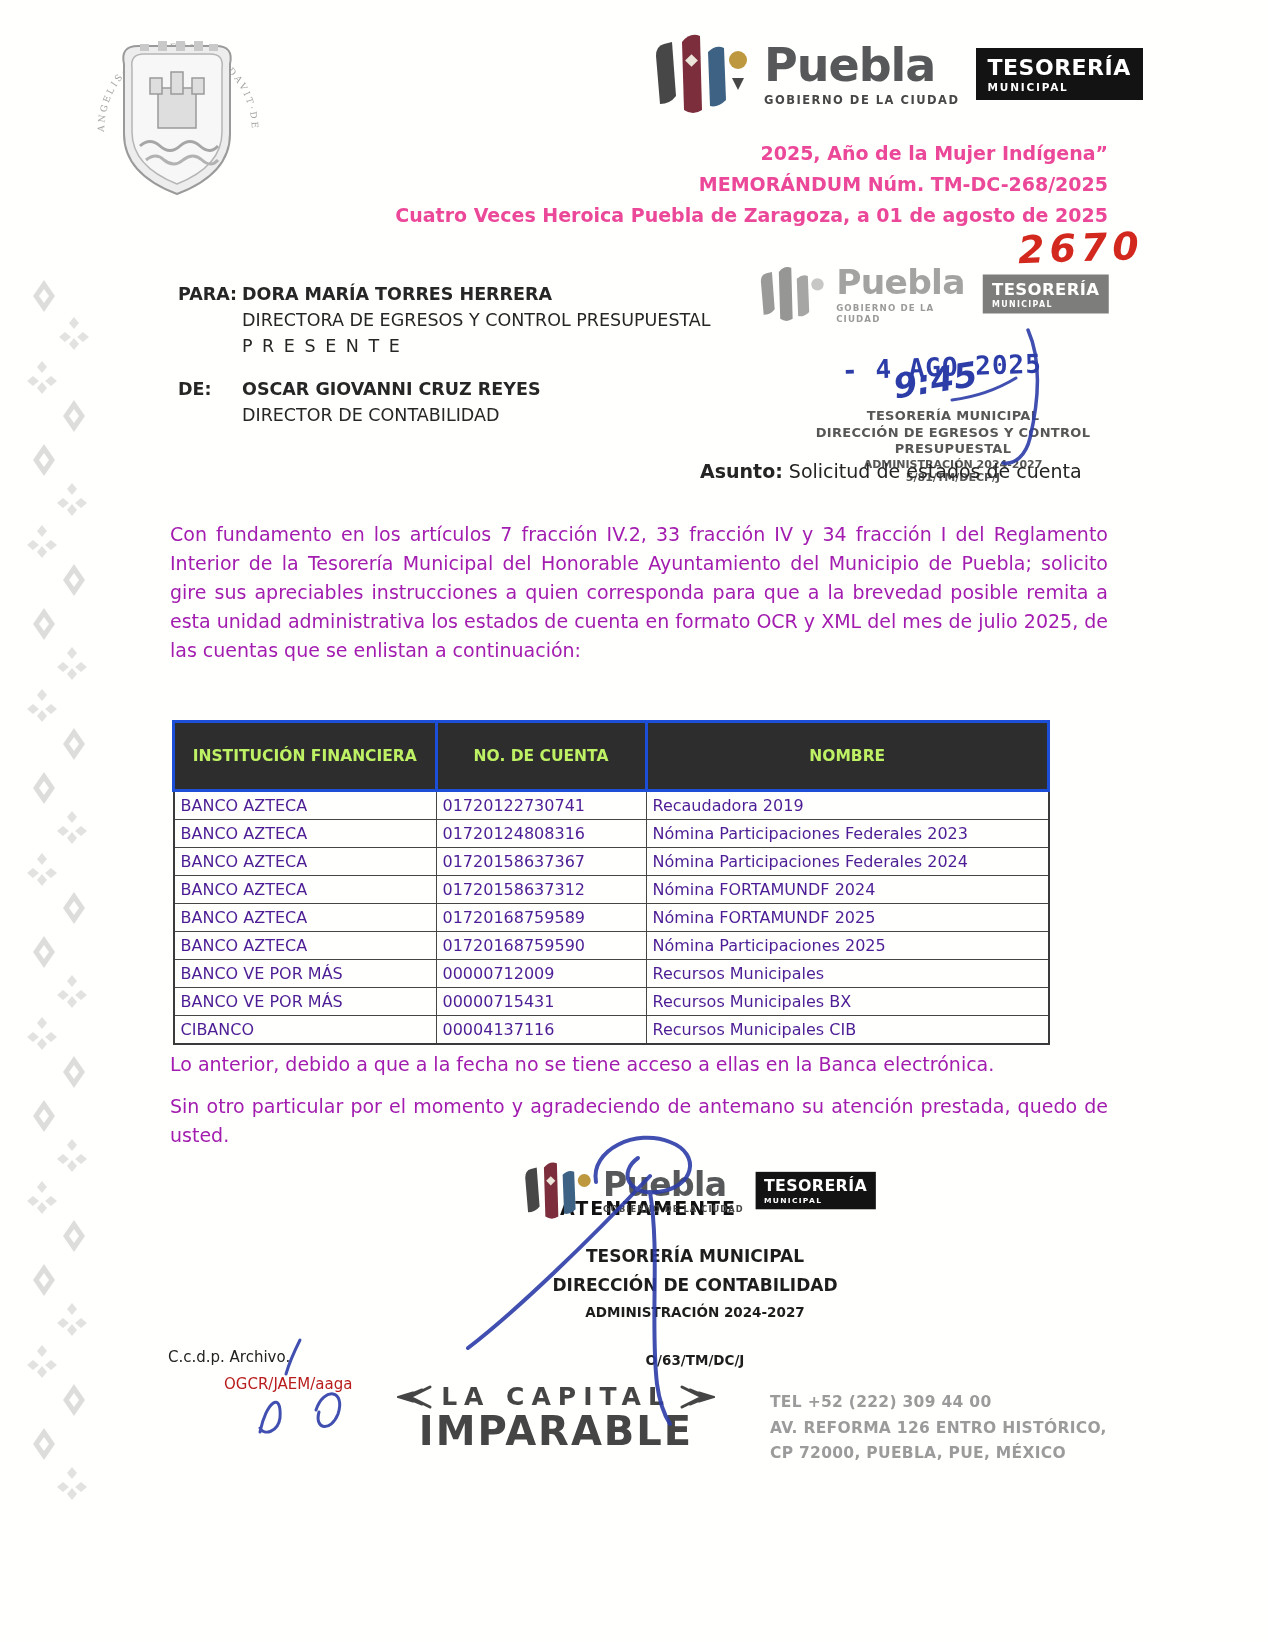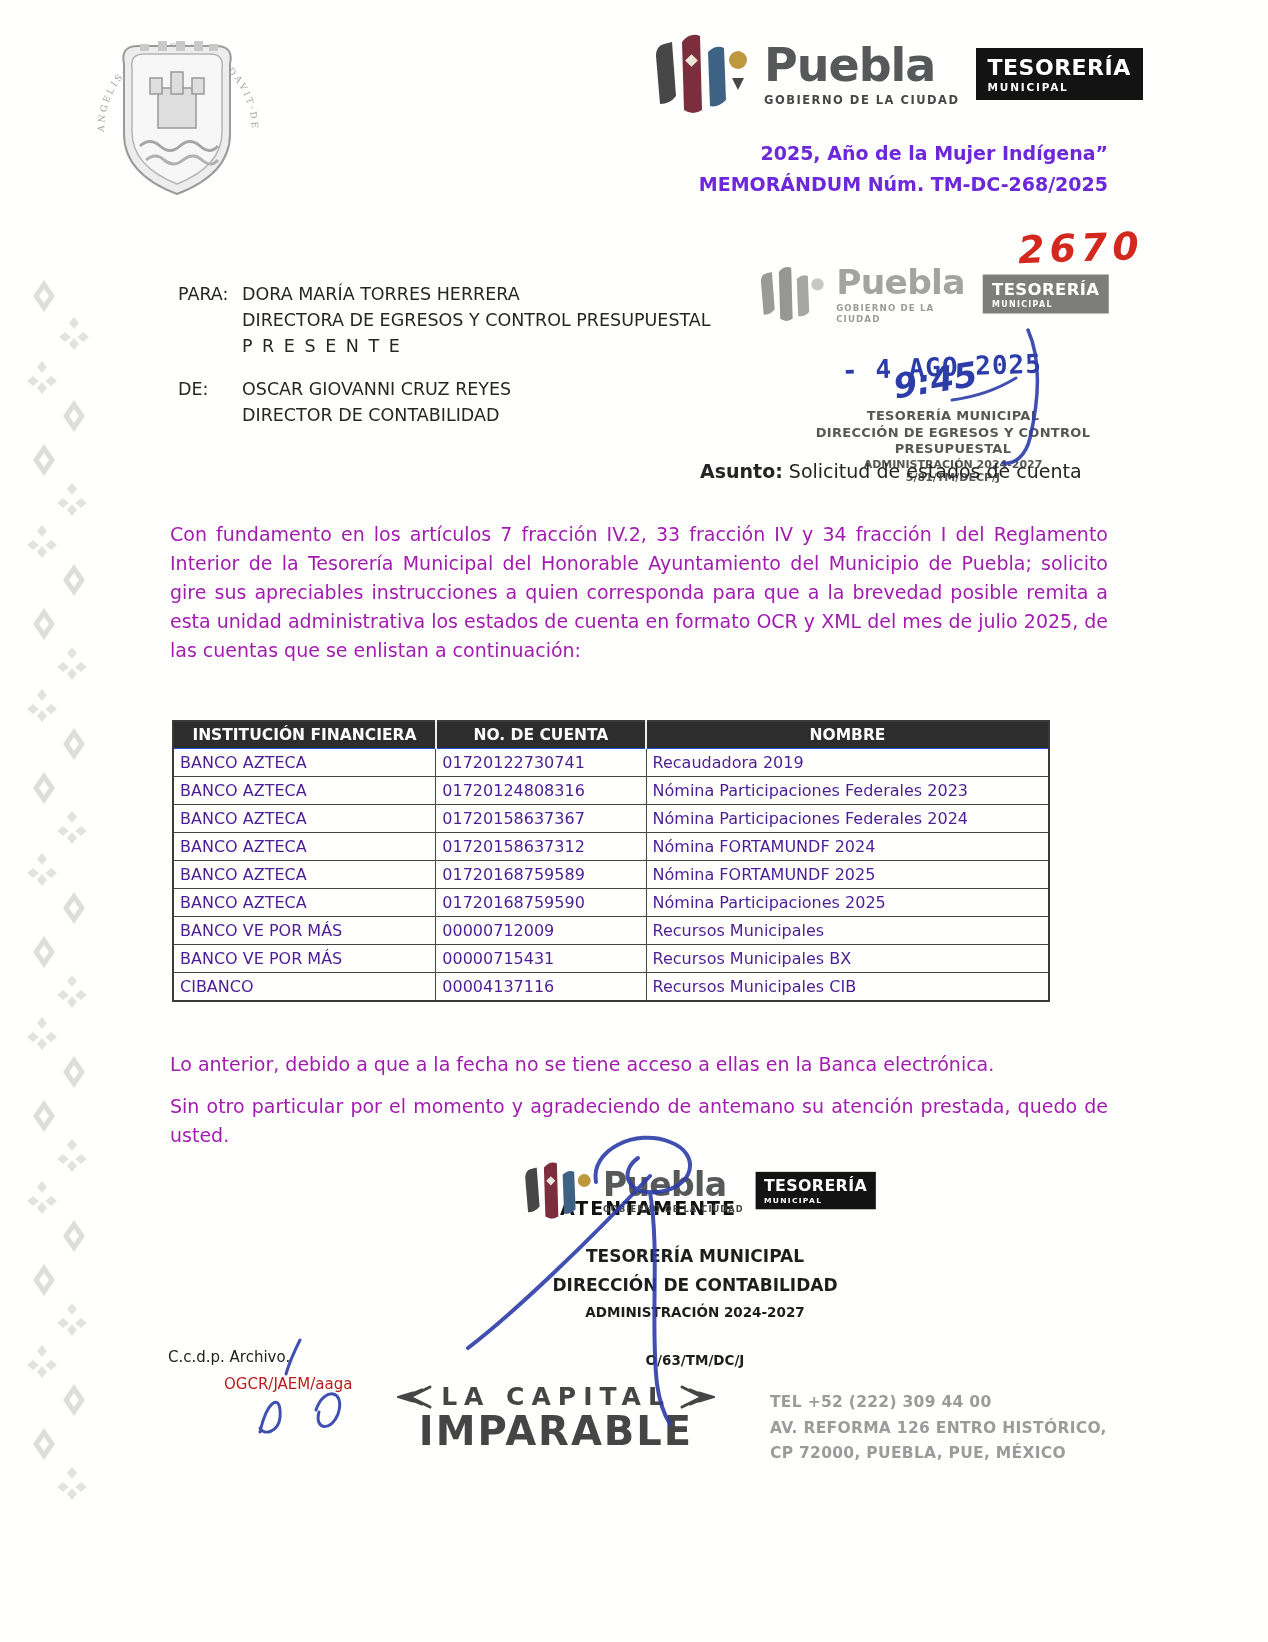--- a/index.html
+++ b/index.html
@@ -15,49 +15,49 @@
   
   .brand-row { display:flex; align-items:center; gap:12px; }
   .header-brand { position:absolute; left:646px; top:26px; }
   .brand-text { display:flex; flex-direction:column; justify-content:center; }
   .brand-name { font-size:46px; font-weight:800; color:#57585a; line-height:1; letter-spacing:-1px; }
   .brand-sub { font-size:11.5px; font-weight:700; color:#474747; letter-spacing:1.5px; margin-top:5px; }
   .badge { background:#131313; color:#fff; padding:8px 12px 7px; margin-left:4px; text-align:left; }
   .badge-l1 { font-size:22px; font-weight:800; letter-spacing:.5px; line-height:1.05; }
   .badge-l2 { font-size:10.5px; font-weight:600; letter-spacing:1.8px; margin-top:1px; }
   
-  .header-lines { position:absolute; top:138px; right:160px; text-align:right; font-weight:700; color:#6d28d9; font-size:19px; line-height:31px; }
+  .header-lines { position:absolute; top:138px; right:160px; text-align:right; font-weight:700; color:#ec4899; font-size:19px; line-height:31px; }
   .folio { position:absolute; left:1018px; top:226px; font-size:38px; color:#d2281e; font-weight:600; font-style:italic; letter-spacing:5px; transform:rotate(-2deg); }
   
   .addr-block { position:absolute; left:178px; }
   .para-block { top:281px; }
   .de-block { top:376px; }
   .addr-grid { display:grid; grid-template-columns:64px auto; font-size:17.5px; line-height:26px; }
-  .addr-label, .addr-name { font-weight:400; }
+  .addr-label, .addr-name { font-weight:700; }
   .addr-title { grid-column:2; font-weight:400; }
   .addr-presente { grid-column:2; letter-spacing:2px; }
   
   .stamp { position:absolute; left:748px; top:258px; width:410px; height:220px; z-index:1; }
   .stamp-logo-wrap { position:absolute; left:6px; top:0; transform:scale(.75); transform-origin:top left; filter:grayscale(1) opacity(.55); }
   .stamp-date { position:absolute; left:94px; top:94px; font-family:"DejaVu Sans Mono",monospace; font-weight:700; font-size:26px; color:#2c3da8; letter-spacing:1px; transform:rotate(-2deg); }
   .stamp-lines { position:absolute; left:0; top:150px; width:100%; text-align:center; color:#575757; }
   .stamp-l { font-size:13px; font-weight:600; line-height:16.5px; letter-spacing:.3px; }
   .stamp-s { font-size:11px; font-weight:600; line-height:13.5px; }
   .time-hand { position:absolute; left:893px; top:360px; font-size:34px; font-style:italic; font-weight:600; color:#2c3da8; transform:rotate(-9deg); z-index:2; }
   
   .asunto { position:absolute; left:700px; top:460px; font-size:19px; z-index:3; color:#242424; }
   .asunto .lbl { font-weight:700; }
   
   .para { position:absolute; left:170px; width:938px; font-size:19px; line-height:29px; text-align:justify; color:#a21caf; }
   .p1 { top:520px; }
   .p2 { top:1050px; text-align:left; }
   .p3 { top:1092px; }
   
   .accounts { position:absolute; left:172px; top:720px; width:878px; border-collapse:collapse; border:2px solid #3a3a3a; }
-  .accounts th { background:#2d2d2d; color:#ffffff; font-size:15.5px; font-weight:700; padding:4px 6px; border:1px solid #1d4ed8; }
+  .accounts th { background:#2d2d2d; color:#bef264; font-size:15.5px; font-weight:700; padding:24px 6px; border:3px solid #1d4ed8; }
   .accounts th:not(:last-child){ border-right:2px solid #ededed; }
   .accounts td { border:1px solid #454545; font-size:16px; padding:4px 6px; color:#4c1d95; }
   
   .sig-stamp { position:absolute; left:518px; top:1156px; transform:scale(.72); transform-origin:top left; z-index:2; }
   .atentamente { position:absolute; left:560px; top:1197px; font-weight:700; font-size:19px; letter-spacing:2px; color:#111; z-index:1; }
   .closing { position:absolute; left:515px; top:1246px; width:360px; text-align:center; z-index:0; color:#1d1d1d; }
   .closing-l1, .closing-l2 { font-size:17px; font-weight:600; margin-bottom:9px; }
   .closing-l3 { font-size:13.5px; font-weight:700; margin-bottom:5px; }
   .closing-l4 { font-size:13.5px; font-weight:600;margin-top:32px; }
   
@@ -161,20 +161,21 @@
     </div>
     <div class="badge">
       <div class="badge-l1">TESORERÍA</div>
       <div class="badge-l2">MUNICIPAL</div>
     </div>
   </div>
 
   <div class="header-lines">
     <div>2025, Año de la Mujer Indígena”</div>
     <div>MEMORÁNDUM Núm. TM-DC-268/2025</div>
+    <div>Cuatro Veces Heroica Puebla de Zaragoza, a 01 de agosto de 2025</div>
   </div>
 
   <div class="folio">2670</div>
 
   <div class="addr-block para-block addr-grid">
     <div class="addr-label">PARA:</div>
     <div class="addr-name">DORA MARÍA TORRES HERRERA</div>
     <div class="addr-title">DIRECTORA DE EGRESOS Y CONTROL PRESUPUESTAL</div>
     <div class="addr-presente">P R E S E N T E</div>
   </div>

